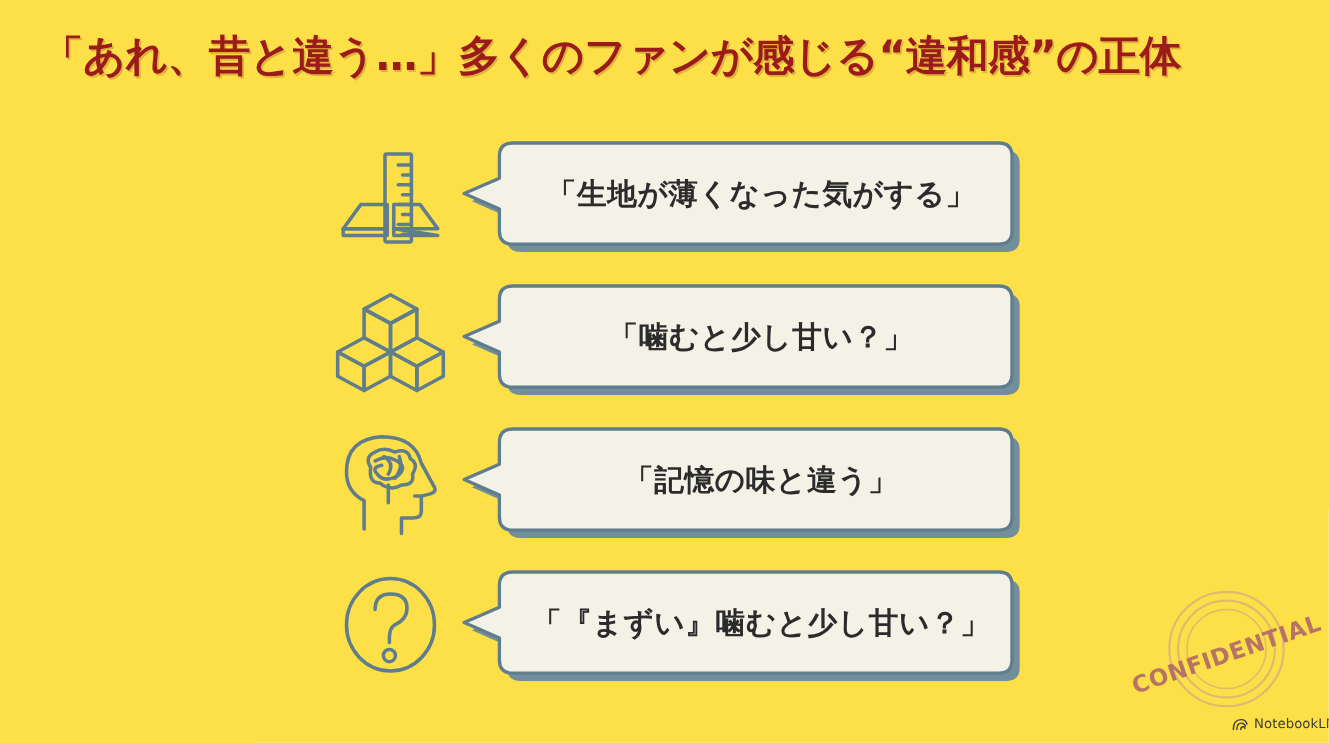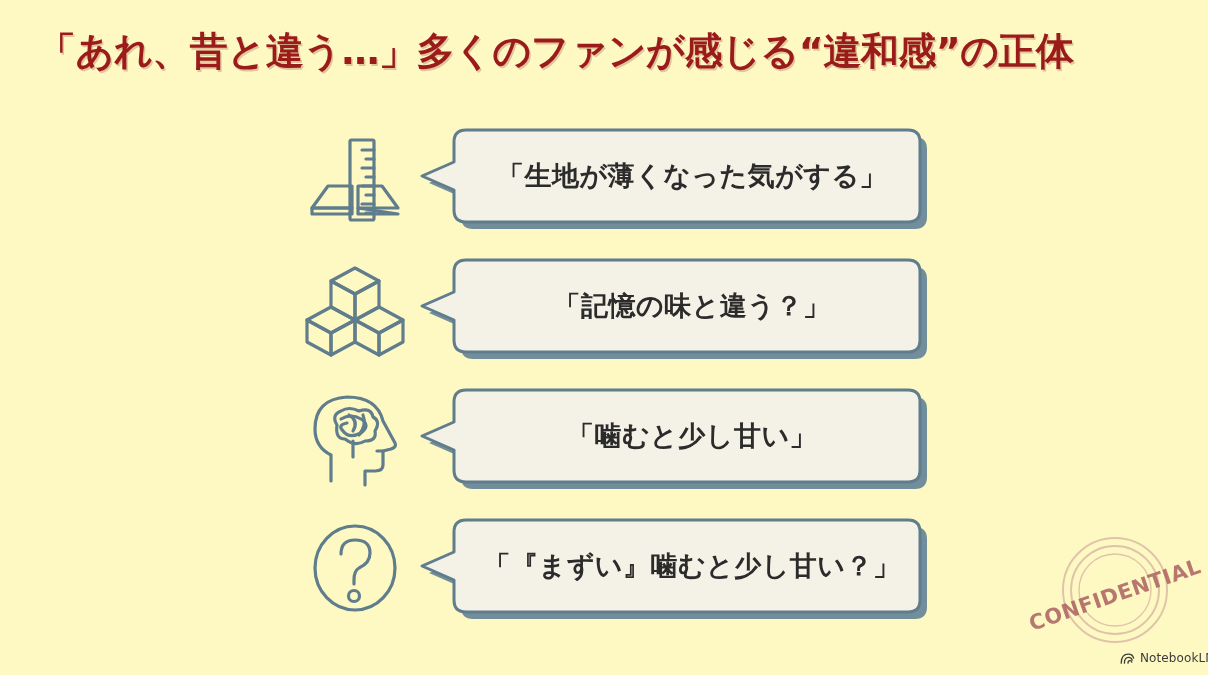--- a/index.html
+++ b/index.html
@@ -11,21 +11,21 @@
     height: 675px;
     overflow: hidden;
     background: #f7f5ec;
     font-family: "DejaVu Sans", "Liberation Sans", sans-serif;
     position: relative;
   }
 
   .slide {
     position: absolute;
     inset: 0;
-    background: #fef9c3;
+    background: #fde047;
     overflow: hidden;
   }
 
   
   .slide-title {
     position: absolute;
     left: 38px;
     top: 26px;
     font-size: 38px;
     font-weight: bold;
@@ -201,21 +201,21 @@
     </div>
     <div class="callout">
       <svg class="callout-svg" width="528" height="104" viewBox="0 0 528 104">
         <g transform="translate(7,7)">
           <path d="M52 2 Q40 2 40 14 L40 34 L8 48 L40 62 L40 82 Q40 94 52 94
                    L494 94 Q506 94 506 82 L506 14 Q506 2 494 2 Z" fill="#728e9b"></path>
         </g>
         <path d="M52 2 Q40 2 40 14 L40 34 L8 48 L40 62 L40 82 Q40 94 52 94
                  L494 94 Q506 94 506 82 L506 14 Q506 2 494 2 Z" fill="#f4f1e6" stroke="#5f7d8c" stroke-width="3" stroke-linejoin="round"></path>
       </svg>
-      <div class="callout-text">「記憶の味と違う？」</div>
+      <div class="callout-text">「噛むと少し甘い？」</div>
     </div>
   </div>
 
   <div class="row row-3">
     <div class="row-icon">
       <svg width="104" height="98" viewBox="0 0 104 98">
         <g fill="none" stroke="#5f7d8c" stroke-width="3.2" stroke-linecap="round" stroke-linejoin="round">
 
           <path d="M28 92 L28 66 Q12 58 12 40 Q12 10 44 8
                    Q74 8 80 32 L92 54 Q94 58 88 60 L80 62
@@ -236,21 +236,21 @@
     </div>
     <div class="callout">
       <svg class="callout-svg" width="528" height="104" viewBox="0 0 528 104">
         <g transform="translate(7,7)">
           <path d="M52 2 Q40 2 40 14 L40 34 L8 48 L40 62 L40 82 Q40 94 52 94
                    L494 94 Q506 94 506 82 L506 14 Q506 2 494 2 Z" fill="#728e9b"></path>
         </g>
         <path d="M52 2 Q40 2 40 14 L40 34 L8 48 L40 62 L40 82 Q40 94 52 94
                  L494 94 Q506 94 506 82 L506 14 Q506 2 494 2 Z" fill="#f4f1e6" stroke="#5f7d8c" stroke-width="3" stroke-linejoin="round"></path>
       </svg>
-      <div class="callout-text">「噛むと少し甘い」</div>
+      <div class="callout-text">「記憶の味と違う」</div>
     </div>
   </div>
 
   <div class="row row-4">
     <div class="row-icon">
       <svg width="96" height="96" viewBox="0 0 96 96">
         <g fill="none" stroke="#5f7d8c" stroke-width="3.2" stroke-linecap="round" stroke-linejoin="round">
           <ellipse cx="48" cy="48" rx="40" ry="42"></ellipse>
 
           <path d="M34 34 Q34 20 48 20 Q63 20 63 33

